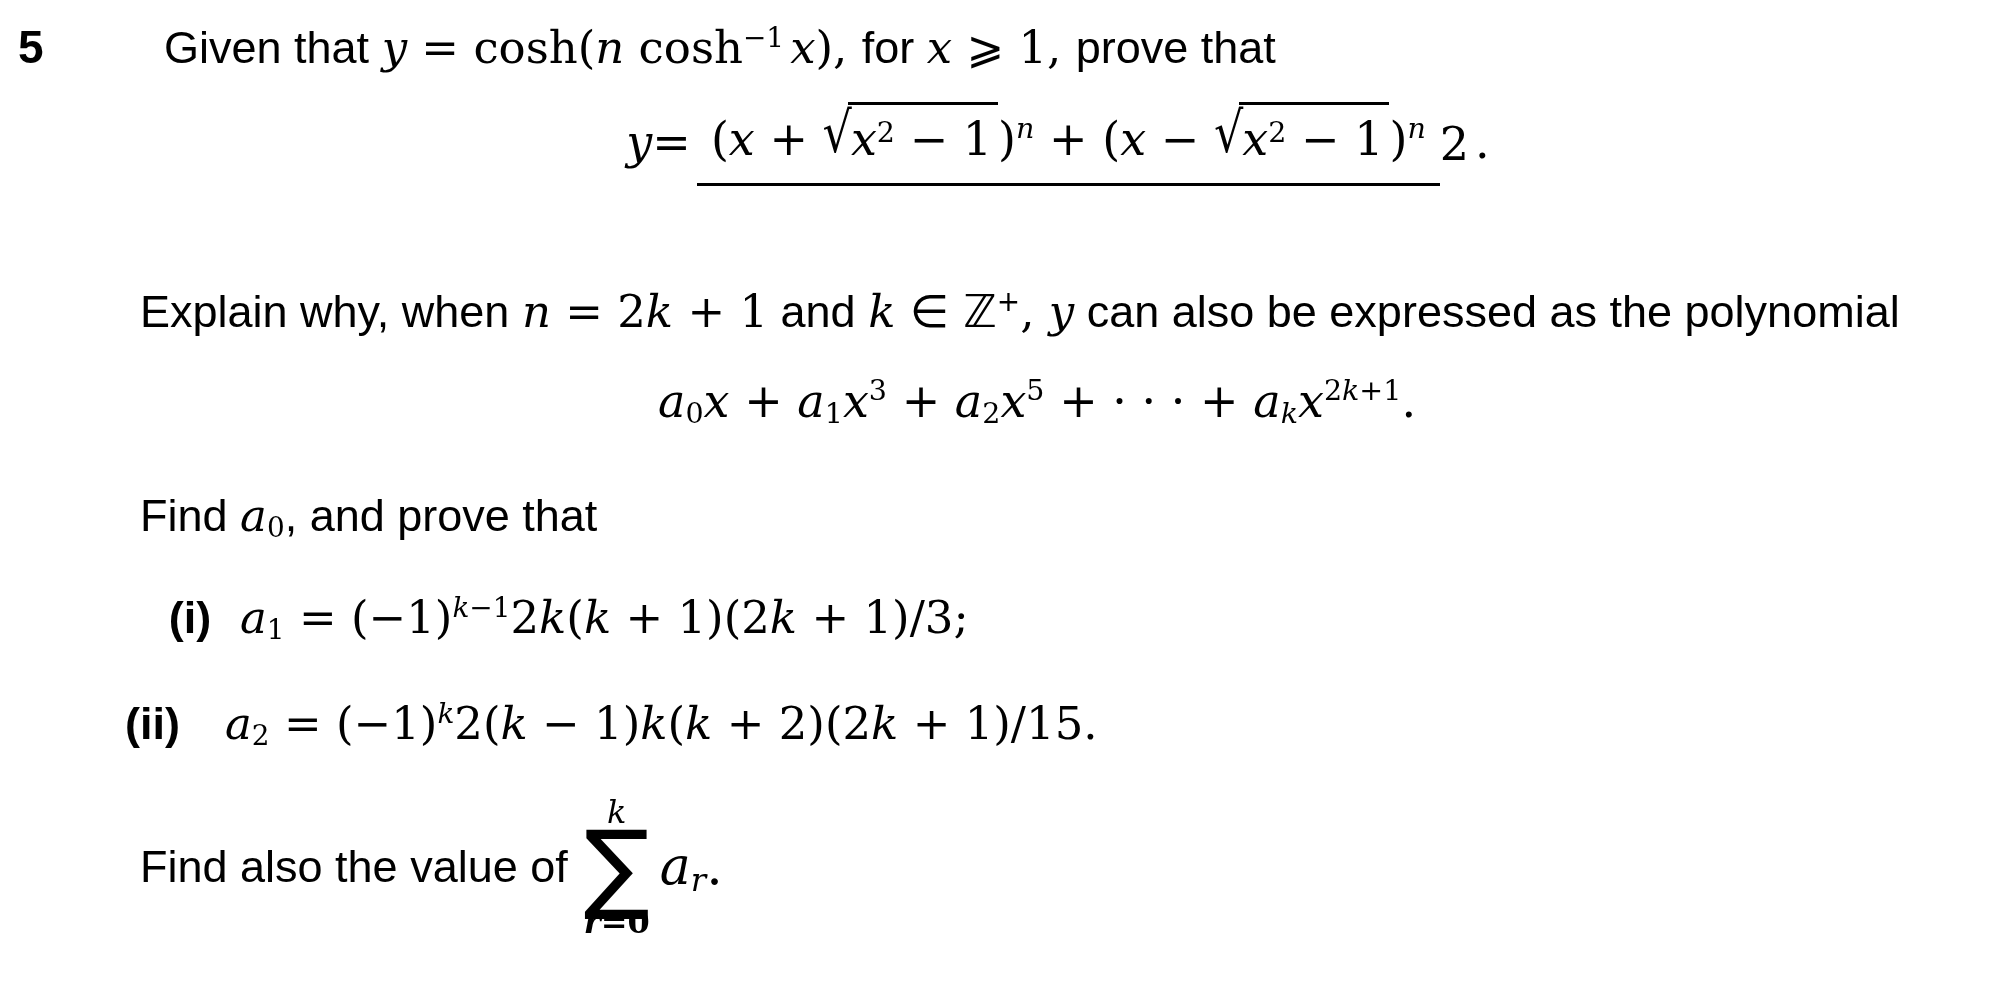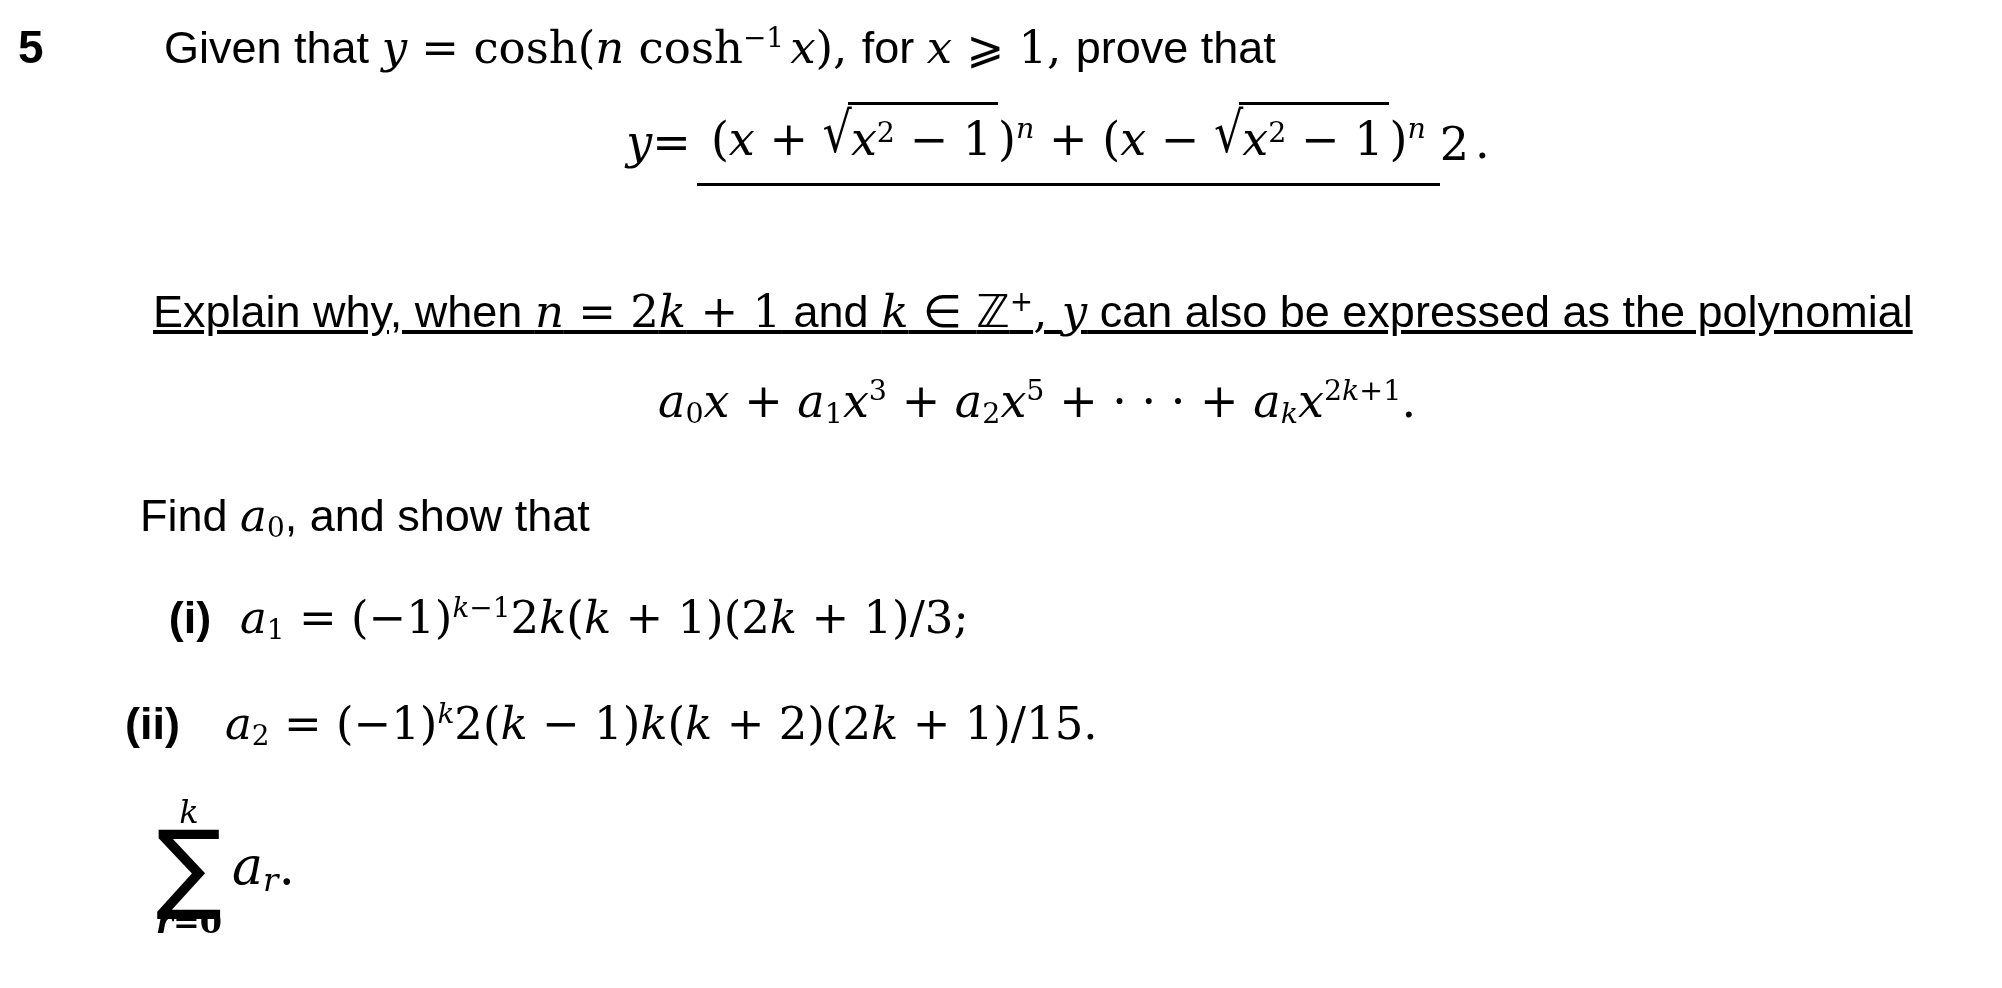--- a/index.html
+++ b/index.html
@@ -15,21 +15,21 @@
   .sym  { font-family:"DejaVu Sans", sans-serif; }
   .line { position:absolute; font-size:45px; line-height:1.25; white-space:nowrap; }
   .disp { position:absolute; left:0; width:100%; font-size:46px; line-height:1.3; white-space:nowrap; }
   .sup  { font-size:0.62em; vertical-align:0.58em; }
   .sub  { font-size:0.62em; vertical-align:-0.22em; }
   .ml6  { margin-left:6px; }
 
   .qnum { position:absolute; left:18px; top:20px; font-size:46px; font-weight:700; }
   #l1 { left:140px; top:20px;margin-left:24px; }
   #d1 { top:100px; display:flex; justify-content:center; align-items:center; padding-left:114px; }
-  #l2 { left:153px; top:284px;text-decoration:underline; }
+  #l2 { left:140px; top:284px; }
   #d2 { top:372px; text-align:center; padding-left:72px; }
   #l3 { left:140px; top:488px; }
   #l4 { left:140px; top:590px;text-align:center; }
   #l5 { left:125px; top:696px; }
   #l6 { left:140px; top:796px; display:flex; align-items:center; }
 
   .plabel { display:inline-block; min-width:100px; font-weight:700; }
 
   .frac { display:inline-flex; align-items:center; margin:0 6px; }
   .num  { display:block; border-bottom:3px solid #000; padding:2px 14px 10px; line-height:1.45; }
@@ -62,27 +62,28 @@
         <span class="num"><span class="mrm">(</span><span class="mi">x</span><span class="mrm"> + </span><span class="sqrt"><span class="rad sym">√</span><span class="radicand"><span class="mi">x</span><span class="sup mrm">2</span><span class="mrm"> − </span><span class="mrm">1</span></span></span><span class="mrm">)</span><span class="sup mi">n</span><span class="mrm"> + </span><span class="mrm">(</span><span class="mi">x</span><span class="mrm"> − </span><span class="sqrt"><span class="rad sym">√</span><span class="radicand"><span class="mi">x</span><span class="sup mrm">2</span><span class="mrm"> − </span><span class="mrm">1</span></span></span><span class="mrm">)</span><span class="sup mi">n</span></span>
         <span class="den mrm">2</span>
       </span>
       <span class="mrm">.</span>
     </div>
 
   <div class="line" id="l2"><span class="sans">Explain why, when </span><span class="mi">n</span><span class="mrm"> = 2</span><span class="mi">k</span><span class="mrm"> + 1</span><span class="sans"> and </span><span class="mi">k</span><span class="sym"> ∈ </span><span class="sym">ℤ</span><span class="sup sym">+</span><span class="mrm">, </span><span class="mi">y</span><span class="sans"> can also be expressed as the polynomial</span></div>
 
   <div class="disp" id="d2"><span class="mi">a</span><span class="sub mrm">0</span><span class="mi">x</span><span class="mrm"> + </span><span class="mi">a</span><span class="sub mrm">1</span><span class="mi">x</span><span class="sup mrm">3</span><span class="mrm"> + </span><span class="mi">a</span><span class="sub mrm">2</span><span class="mi">x</span><span class="sup mrm">5</span><span class="mrm"> + </span><span class="mrm">· · ·</span><span class="mrm"> + </span><span class="mi">a</span><span class="sub mi">k</span><span class="mi">x</span><span class="sup"><span class="mrm">2</span><span class="mi">k</span><span class="mrm">+1</span></span><span class="mrm">.</span></div>
 
-  <div class="line" id="l3"><span class="sans">Find </span><span class="mi">a</span><span class="sub mrm">0</span><span class="sans">, and show that</span></div>
+  <div class="line" id="l3"><span class="sans">Find </span><span class="mi">a</span><span class="sub mrm">0</span><span class="sans">, and prove that</span></div>
 
   <div class="line" id="l4"><span class="plabel sans">(i)</span><span class="mi">a</span><span class="sub mrm">1</span><span class="mrm"> = </span><span class="mrm">(−1)</span><span class="sup"><span class="mi">k</span><span class="mrm">−1</span></span><span class="mrm">2</span><span class="mi">k</span><span class="mrm">(</span><span class="mi">k</span><span class="mrm"> + 1)(2</span><span class="mi">k</span><span class="mrm"> + 1)/3;</span></div>
 
   <div class="line" id="l5"><span class="plabel sans">(ii)</span><span class="mi">a</span><span class="sub mrm">2</span><span class="mrm"> = </span><span class="mrm">(−1)</span><span class="sup mi">k</span><span class="mrm">2(</span><span class="mi">k</span><span class="mrm"> − 1)</span><span class="mi">k</span><span class="mrm">(</span><span class="mi">k</span><span class="mrm"> + 2)(2</span><span class="mi">k</span><span class="mrm"> + 1)/15.</span></div>
 
   <div class="line" id="l6">
+      <span class="sans">Find also the value of</span>
       <span class="bigsum">
         <span class="limit upper mi">k</span>
         <span class="sigma sym">∑</span>
         <span class="limit lower"><span class="mi">r</span><span class="mrm">=0</span></span>
       </span>
       <span style="font-size:52px;"><span class="mi">a</span><span class="sub mi">r</span><span class="mrm">.</span></span>
     </div>
 
 </div>
 

